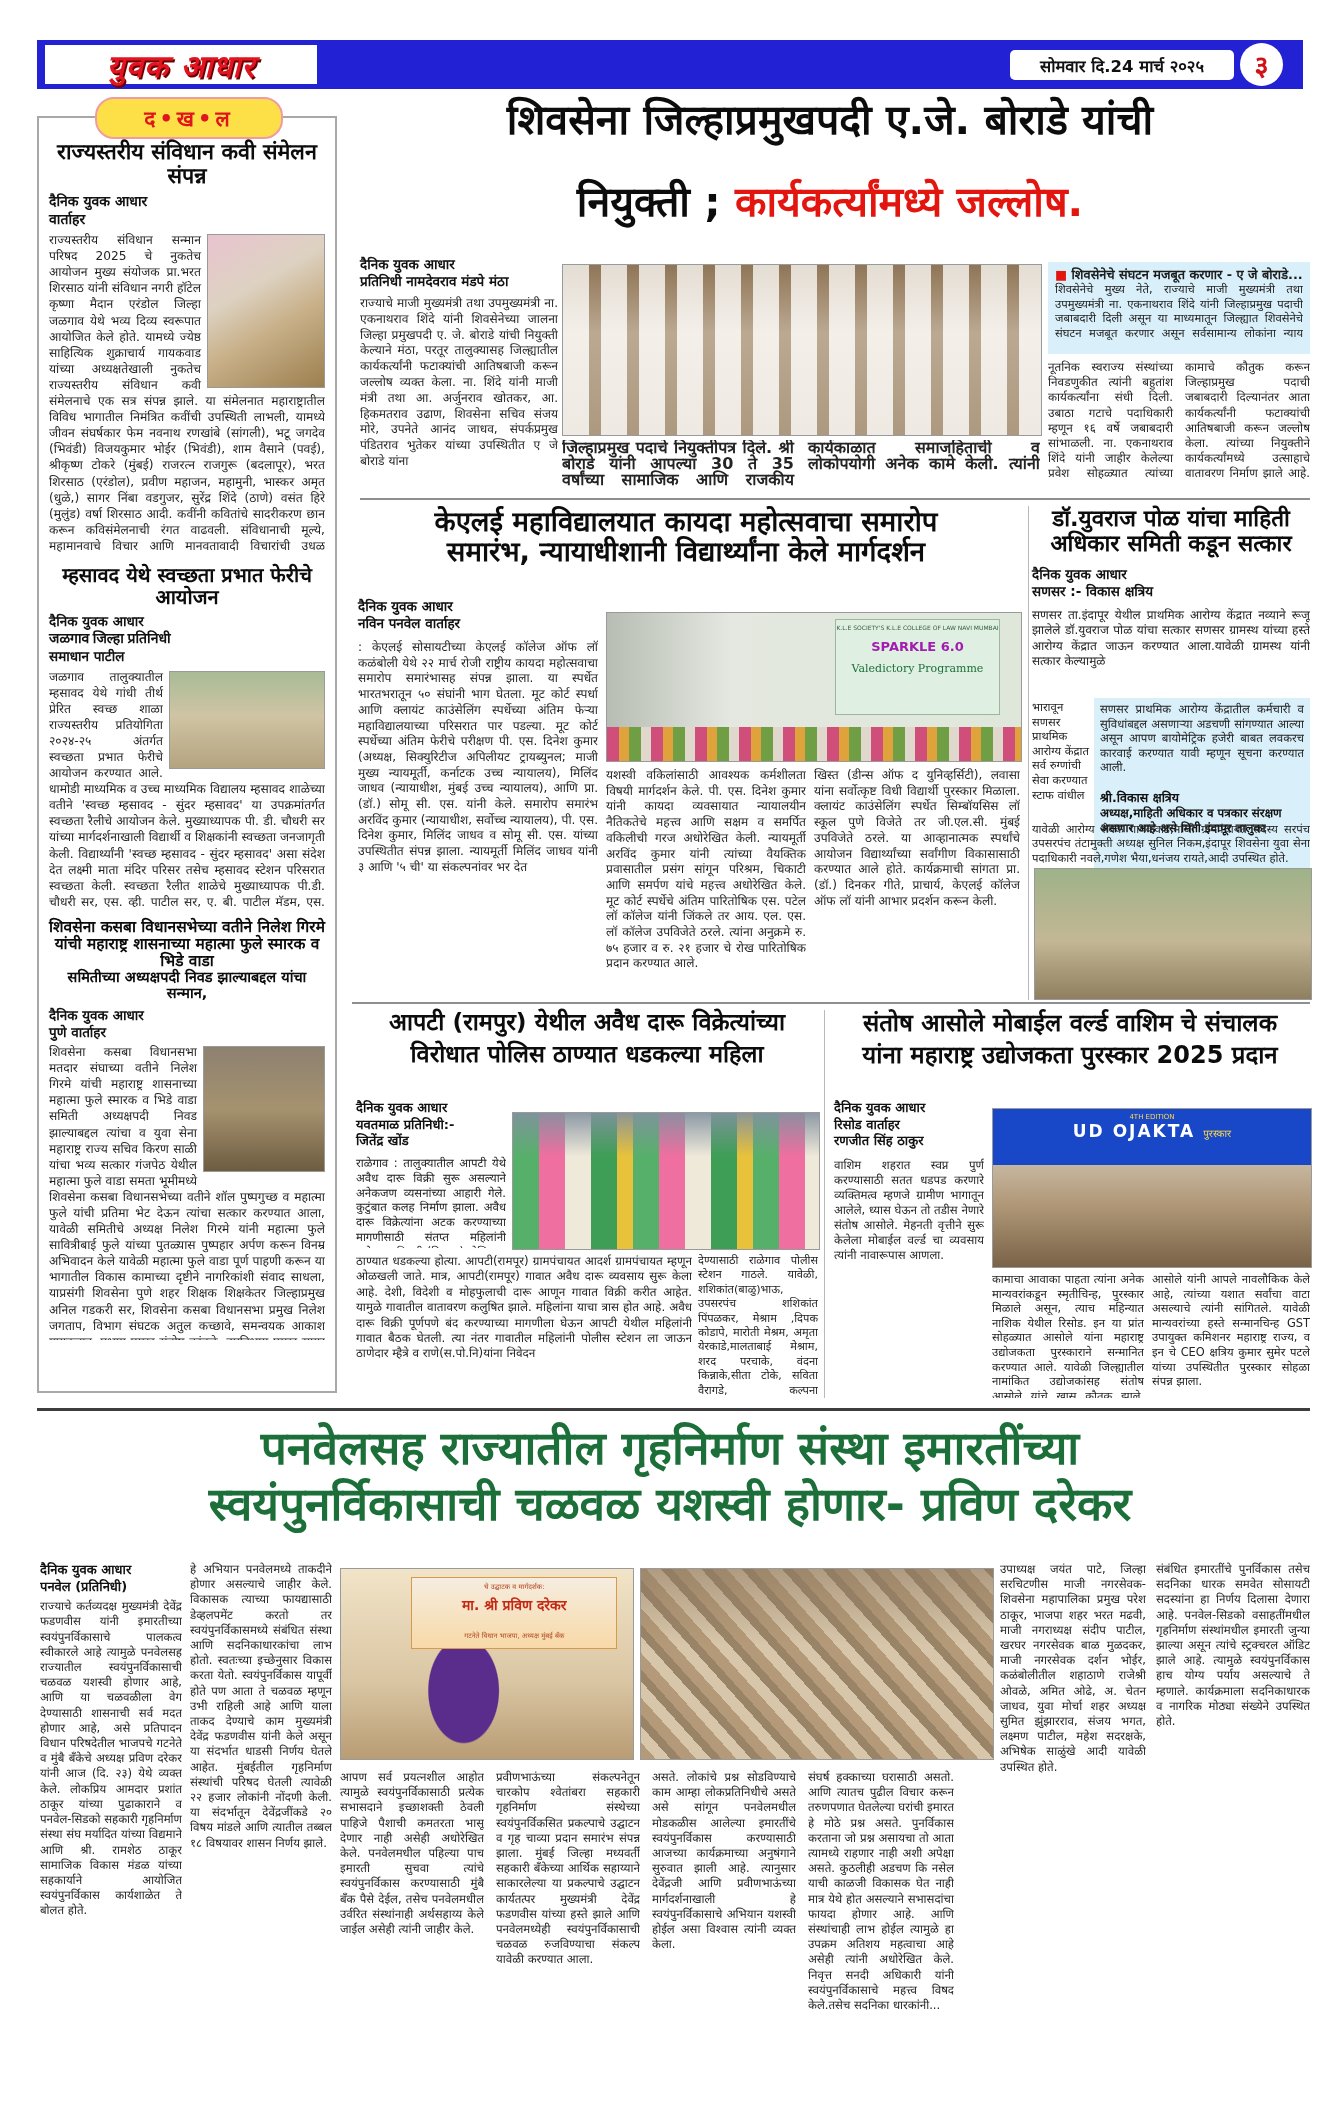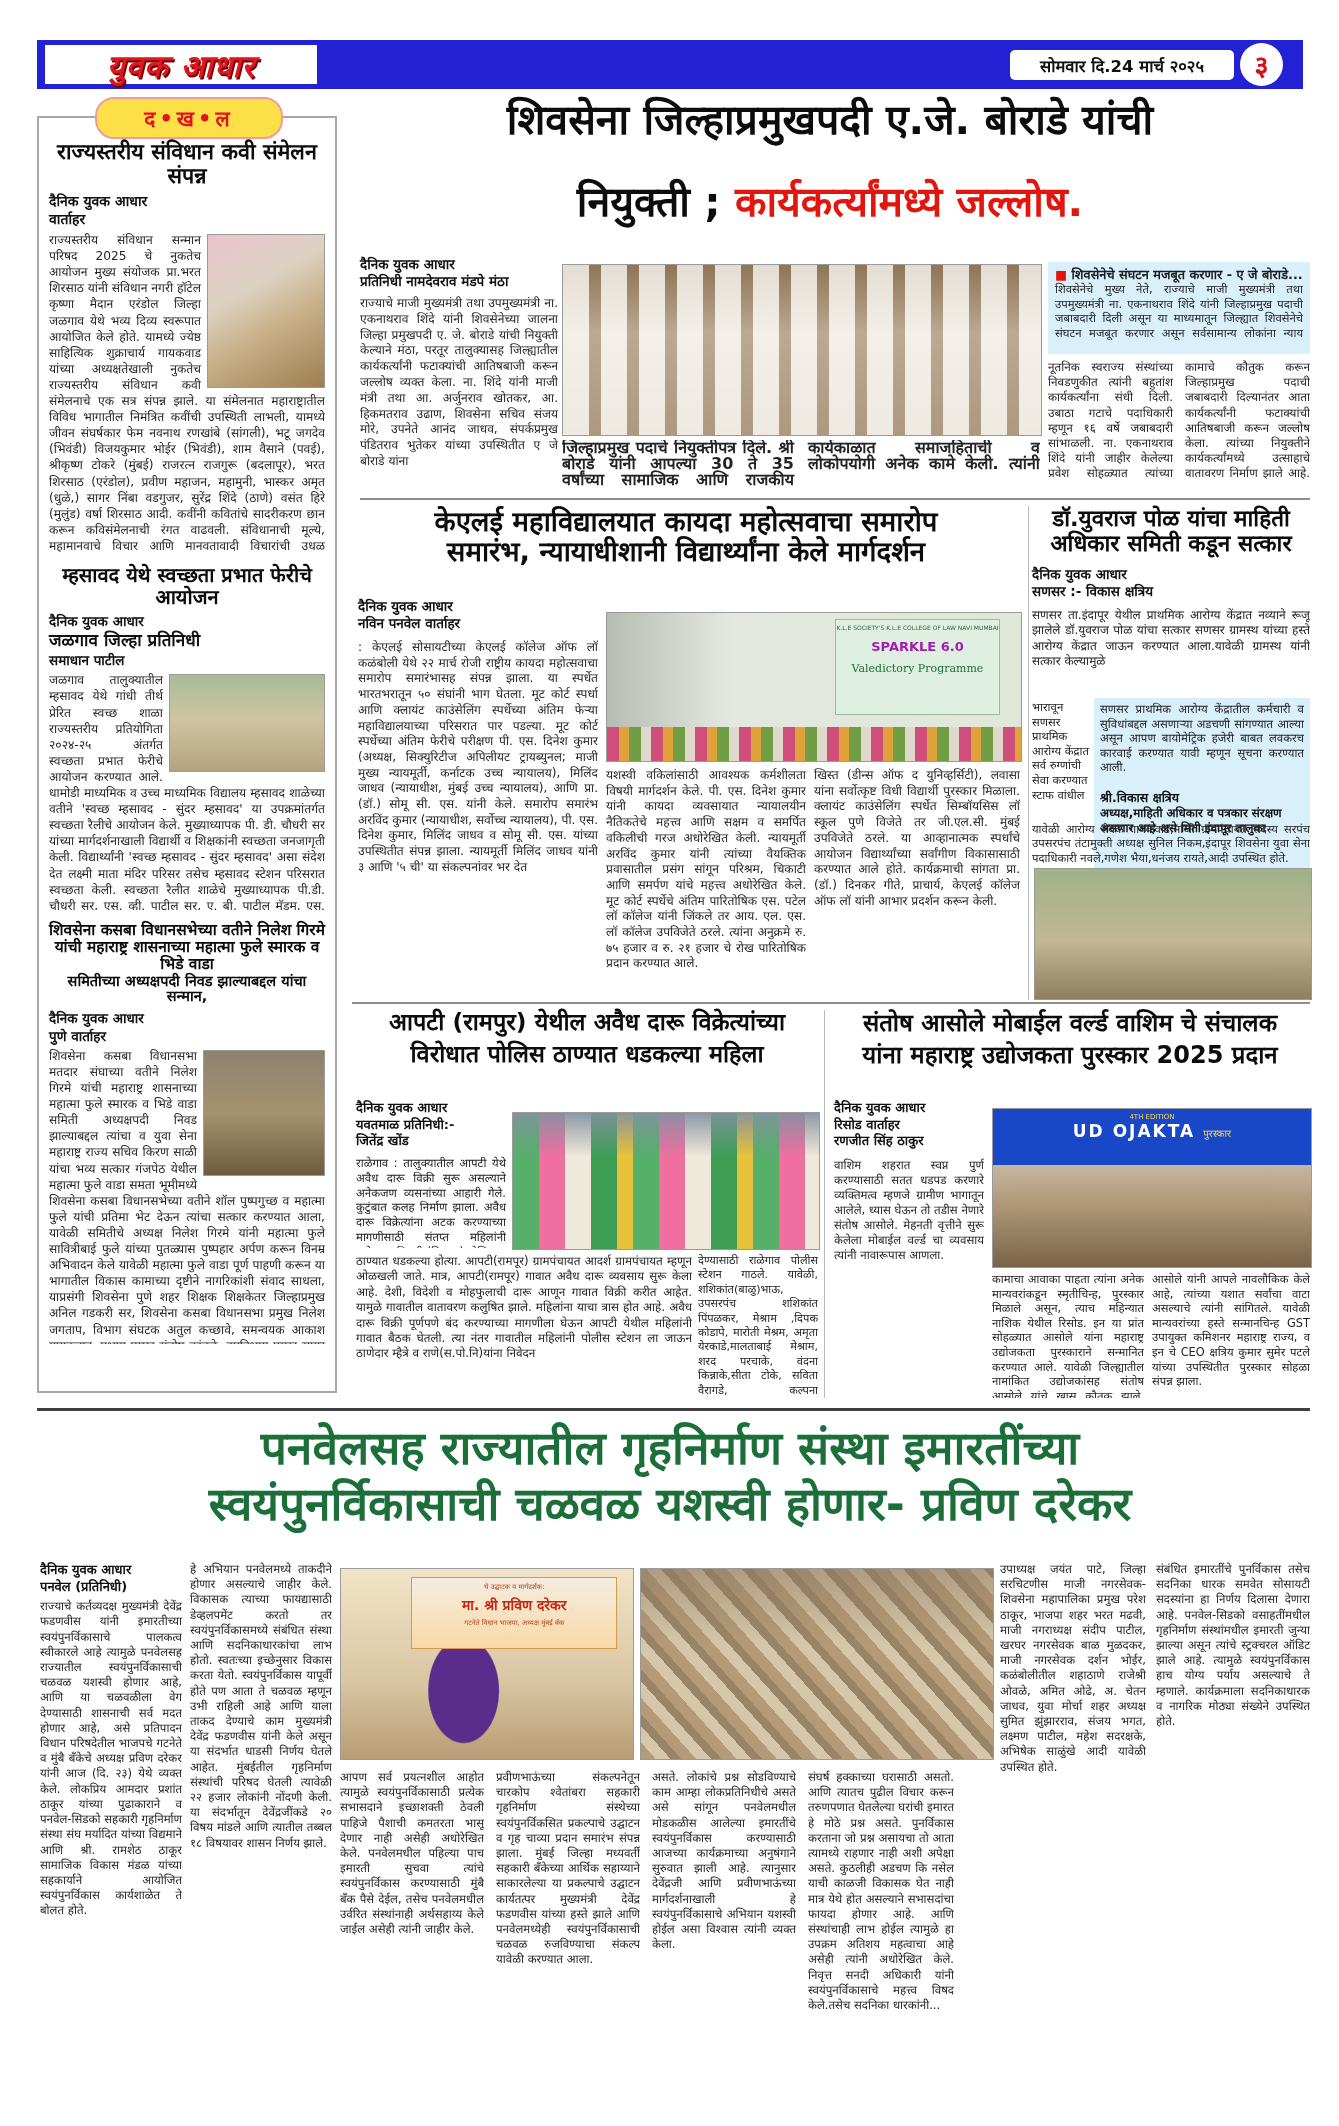--- a/index.html
+++ b/index.html
@@ -40,21 +40,21 @@
     <div class="hd" style="font-size:21.5px;margin-bottom:6px;">राज्यस्तरीय संविधान कवी संमेलन संपन्न</div>
     <div class="by" style="font-size:14px;">दैनिक युवक आधार</div>
     <div class="by" style="font-size:14px;margin-bottom:3px;">वार्ताहर</div>
     <div class="bd" style="font-size:12.2px;height:320px;">
       <span class="phf" style="width:116px;height:152px;margin:2px 0 4px 6px;background:linear-gradient(150deg,#e9c4cf,#ddd2c2 35%,#c8b089 60%,#9c7f4e);display:block;"></span>
       <span>राज्यस्तरीय संविधान सन्मान परिषद 2025 चे नुकतेच आयोजन मुख्य संयोजक प्रा.भरत शिरसाठ यांनी संविधान नगरी हॉटेल कृष्णा मैदान एरंडोल जिल्हा जळगाव येथे भव्य दिव्य स्वरूपात आयोजित केले होते. यामध्ये ज्येष्ठ साहित्यिक शुक्राचार्य गायकवाड यांच्या अध्यक्षतेखाली नुकतेच राज्यस्तरीय संविधान कवी संमेलनाचे एक सत्र संपन्न झाले. या संमेलनात महाराष्ट्रातील विविध भागातील निमंत्रित कवींची उपस्थिती लाभली, यामध्ये जीवन संघर्षकार फेम नवनाथ रणखांबे (सांगली), भटू जगदेव (भिवंडी) विजयकुमार भोईर (भिवंडी), शाम वैसाने (पवई), श्रीकृष्ण टोकरे (मुंबई) राजरत्न राजगुरू (बदलापूर), भरत शिरसाठ (एरंडोल), प्रवीण महाजन, महामुनी, भास्कर अमृत (धुळे,) सागर निंबा वडगुजर, सुरेंद्र शिंदे (ठाणे) वसंत हिरे (मुलुंड) वर्षा शिरसाठ आदी. कवींनी कवितांचे सादरीकरण छान करून कविसंमेलनाची रंगत वाढवली. संविधानाची मूल्ये, महामानवाचे विचार आणि मानवतावादी विचारांची उधळ कवितेतून झाली. कवींना यावेळी सन्मानचिन्ह आणि पुष्पगुच्छ देऊन गौरविण्यात आले.</span>
     </div>
 
     <div class="hd" style="font-size:20px;margin:12px 0 5px 0;">म्हसावद येथे स्वच्छता प्रभात फेरीचे आयोजन</div>
     <div class="by" style="font-size:13.5px;">दैनिक युवक आधार</div>
-    <div class="by" style="font-size:17px;">जळगाव जिल्हा प्रतिनिधी</div>
+    <div class="by" style="font-size:14px;font-family:Liberation Serif, serif;">जळगाव जिल्हा प्रतिनिधी</div>
     <div class="by" style="font-size:13.5px;margin-bottom:3px;">समाधान पाटील</div>
     <div class="bd" style="font-size:12.2px;height:238px;">
       <span class="phf" style="width:154px;height:96px;margin:2px 0 4px 6px;background:linear-gradient(#a8bb96,#cfc4a4 45%,#b5a37f);display:block;"></span>
       <span>जळगाव तालुक्यातील म्हसावद येथे गांधी तीर्थ प्रेरित स्वच्छ शाळा राज्यस्तरीय प्रतियोगिता २०२४-२५ अंतर्गत स्वच्छता प्रभात फेरीचे आयोजन करण्यात आले. धामोडी माध्यमिक व उच्च माध्यमिक विद्यालय म्हसावद शाळेच्या वतीने 'स्वच्छ म्हसावद - सुंदर म्हसावद' या उपक्रमांतर्गत स्वच्छता रैलीचे आयोजन केले. मुख्याध्यापक पी. डी. चौधरी सर यांच्या मार्गदर्शनाखाली विद्यार्थी व शिक्षकांनी स्वच्छता जनजागृती केली. विद्यार्थ्यांनी 'स्वच्छ म्हसावद - सुंदर म्हसावद' असा संदेश देत लक्ष्मी माता मंदिर परिसर तसेच म्हसावद स्टेशन परिसरात स्वच्छता केली. स्वच्छता रैलीत शाळेचे मुख्याध्यापक पी.डी. चौधरी सर, एस. व्ही. पाटील सर, ए. बी. पाटील मॅडम, एस. खी., ढुकळे सर, शिक्षकेतर कर्मचारी सोहन भावे व तसेच शाळेतील विद्यार्थी विद्यार्थिनी सहभागी झाले.</span>
     </div>
 
     <div class="hd" style="font-size:15.5px;margin:12px 0 0 0;">शिवसेना कसबा विधानसभेच्या वतीने निलेश गिरमे यांची महाराष्ट्र शासनाच्या महात्मा फुले स्मारक व भिडे वाडा</div>
     <div class="hd" style="font-size:14.5px;margin-bottom:5px;">समितीच्या अध्यक्षपदी निवड झाल्याबद्दल यांचा सन्मान,</div>
     <div class="by" style="font-size:13.5px;">दैनिक युवक आधार</div>
     <div class="by" style="font-size:13.5px;margin-bottom:3px;">पुणे वार्ताहर</div>
@@ -175,21 +175,21 @@
     <div class="by" style="font-size:13px;">दैनिक युवक आधार</div>
     <div class="by" style="font-size:13px;margin-bottom:4px;">पनवेल (प्रतिनिधी)</div>
     <div class="bd" style="font-size:11.6px;line-height:15.2px;height:496px;">राज्याचे कर्तव्यदक्ष मुख्यमंत्री देवेंद्र फडणवीस यांनी इमारतीच्या स्वयंपुनर्विकासाचे पालकत्व स्वीकारले आहे त्यामुळे पनवेलसह राज्यातील स्वयंपुनर्विकासाची चळवळ यशस्वी होणार आहे, आणि या चळवळीला वेग देण्यासाठी शासनाची सर्व मदत होणार आहे, असे प्रतिपादन विधान परिषदेतील भाजपचे गटनेते व मुंबै बँकेचे अध्यक्ष प्रविण दरेकर यांनी आज (दि. २३) येथे व्यक्त केले. लोकप्रिय आमदार प्रशांत ठाकूर यांच्या पुढाकाराने व पनवेल-सिडको सहकारी गृहनिर्माण संस्था संघ मर्यादित यांच्या विद्यमाने आणि श्री. रामशेठ ठाकूर सामाजिक विकास मंडळ यांच्या सहकार्याने आयोजित स्वयंपुनर्विकास कार्यशाळेत ते बोलत होते.</div>
   </div>
   <div class="x bd" style="left:190px;top:1562px;width:142px;height:550px;font-size:11.6px;line-height:15.2px;">हे अभियान पनवेलमध्ये ताकदीने होणार असल्याचे जाहीर केले. विकासक त्याच्या फायद्यासाठी डेव्हलपमेंट करतो तर स्वयंपुनर्विकासमध्ये संबंधित संस्था आणि सदनिकाधारकांचा लाभ होतो. स्वतःच्या इच्छेनुसार विकास करता येतो. स्वयंपुनर्विकास यापूर्वी होते पण आता ते चळवळ म्हणून उभी राहिली आहे आणि याला ताकद देण्याचे काम मुख्यमंत्री देवेंद्र फडणवीस यांनी केले असून या संदर्भात धाडसी निर्णय घेतले आहेत. मुंबईतील गृहनिर्माण संस्थांची परिषद घेतली त्यावेळी २२ हजार लोकांनी नोंदणी केली. या संदर्भातून देवेंद्रजींकडे २० विषय मांडले आणि त्यातील तब्बल १८ विषयावर शासन निर्णय झाले.</div>
 
   <div class="ph" style="left:340px;top:1568px;width:292px;height:190px;background:radial-gradient(ellipse 58px 86px at 42% 64%,#5a2d8c 0 60%,rgba(0,0,0,0) 62%),linear-gradient(#f2e4c8,#d9c5a2 60%,#b89c74);">
     <div style="position:absolute;left:24%;top:8px;width:70%;height:70px;background:linear-gradient(#f5ede0,#f8d9a8);border:1px solid #d89a4a;text-align:center;color:#b4471e;">
       <div style="font-size:7px;padding-top:4px;">चे उद्घाटक व मार्गदर्शक:</div>
       <div style="font-size:14px;font-weight:700;color:#c42814;margin-top:4px;">मा. श्री प्रविण दरेकर</div>
-      <div style="font-size:7px;margin-top:4px;">गटनेते विधान भाजपा, अध्यक्ष मुंबई बँक</div>
+      <div style="font-size:7px;margin-top:17px;">गटनेते विधान भाजपा, अध्यक्ष मुंबई बँक</div>
     </div>
   </div>
   <div class="ph" style="left:640px;top:1568px;width:352px;height:190px;background:linear-gradient(rgba(140,120,95,.55),rgba(0,0,0,0) 40%),repeating-linear-gradient(48deg,#b49a78 0 11px,#d8c6aa 11px 22px,#9a8468 22px 30px);"></div>
 
   <div class="x bd" style="left:340px;top:1770px;width:144px;height:342px;font-size:11.6px;line-height:15.2px;">आपण सर्व प्रयत्नशील आहोत त्यामुळे स्वयंपुनर्विकासाठी प्रत्येक सभासदाने इच्छाशक्ती ठेवली पाहिजे पैशाची कमतरता भासू देणार नाही असेही अधोरेखित केले. पनवेलमधील पहिल्या पाच इमारती सुचवा त्यांचे स्वयंपुनर्विकास करण्यासाठी मुंबै बँक पैसे देईल, तसेच पनवेलमधील उर्वरित संस्थांनाही अर्थसहाय्य केले जाईल असेही त्यांनी जाहीर केले.</div>
   <div class="x bd" style="left:496px;top:1770px;width:144px;height:342px;font-size:11.6px;line-height:15.2px;">प्रवीणभाऊंच्या संकल्पनेतून चारकोप श्वेतांबरा सहकारी गृहनिर्माण संस्थेच्या स्वयंपुनर्विकसित प्रकल्पाचे उद्घाटन व गृह चाव्या प्रदान समारंभ संपन्न झाला. मुंबई जिल्हा मध्यवर्ती सहकारी बँकेच्या आर्थिक सहाय्याने साकारलेल्या या प्रकल्पाचे उद्घाटन कार्यतत्पर मुख्यमंत्री देवेंद्र फडणवीस यांच्या हस्ते झाले आणि पनवेलमध्येही स्वयंपुनर्विकासाची चळवळ रुजविण्याचा संकल्प यावेळी करण्यात आला.</div>
   <div class="x bd" style="left:652px;top:1770px;width:144px;height:342px;font-size:11.6px;line-height:15.2px;">असते. लोकांचे प्रश्न सोडविण्याचे काम आम्हा लोकप्रतिनिधीचे असते असे सांगून पनवेलमधील मोडकळीस आलेल्या इमारतींचे स्वयंपुनर्विकास करण्यासाठी आजच्या कार्यक्रमाच्या अनुषंगाने सुरुवात झाली आहे. त्यानुसार देवेंद्रजी आणि प्रवीणभाऊंच्या मार्गदर्शनाखाली हे स्वयंपुनर्विकासाचे अभियान यशस्वी होईल असा विश्वास त्यांनी व्यक्त केला.</div>
   <div class="x bd" style="left:808px;top:1770px;width:146px;height:342px;font-size:11.6px;line-height:15.2px;">संघर्ष हक्काच्या घरासाठी असतो. आणि त्यातच पुढील विचार करून तरुणपणात घेतलेल्या घरांची इमारत हे मोठे प्रश्न असते. पुनर्विकास करताना जो प्रश्न असायचा तो आता त्यामध्ये राहणार नाही अशी अपेक्षा असते. कुठलीही अडचण कि नसेल याची काळजी विकासक घेत नाही मात्र येथे होत असल्याने सभासदांचा फायदा होणार आहे. आणि संस्थांचाही लाभ होईल त्यामुळे हा उपक्रम अतिशय महत्वाचा आहे असेही त्यांनी अधोरेखित केले. निवृत्त सनदी अधिकारी यांनी स्वयंपुनर्विकासाचे महत्त्व विषद केले.तसेच सदनिका धारकांनी...</div>
   <div class="x bd" style="left:1000px;top:1562px;width:146px;height:550px;font-size:11.6px;line-height:15.2px;">उपाध्यक्ष जयंत पाटे, जिल्हा सरचिटणीस माजी नगरसेवक-शिवसेना महापालिका प्रमुख परेश ठाकूर, भाजपा शहर भरत मढवी, माजी नगराध्यक्ष संदीप पाटील, खरघर नगरसेवक बाळ मुळदकर, माजी नगरसेवक दर्शन भोईर, कळंबोलीतील शहाठाणे राजेश्री ओवळे, अमित ओढे, अ. चेतन जाधव, युवा मोर्चा शहर अध्यक्ष सुमित झुंझारराव, संजय भगत, लक्ष्मण पाटील, महेश सदरक्षके, अभिषेक साळुंखे आदी यावेळी उपस्थित होते.</div>
   <div class="x bd" style="left:1156px;top:1562px;width:154px;height:550px;font-size:11.6px;line-height:15.2px;">संबंधित इमारतींचे पुनर्विकास तसेच सदनिका धारक समवेत सोसायटी सदस्यांना हा निर्णय दिलासा देणारा आहे. पनवेल-सिडको वसाहतींमधील गृहनिर्माण संस्थांमधील इमारती जुन्या झाल्या असून त्यांचे स्ट्रक्चरल ऑडिट झाले आहे. त्यामुळे स्वयंपुनर्विकास हाच योग्य पर्याय असल्याचे ते म्हणाले. कार्यक्रमाला सदनिकाधारक व नागरिक मोठ्या संख्येने उपस्थित होते.</div>

